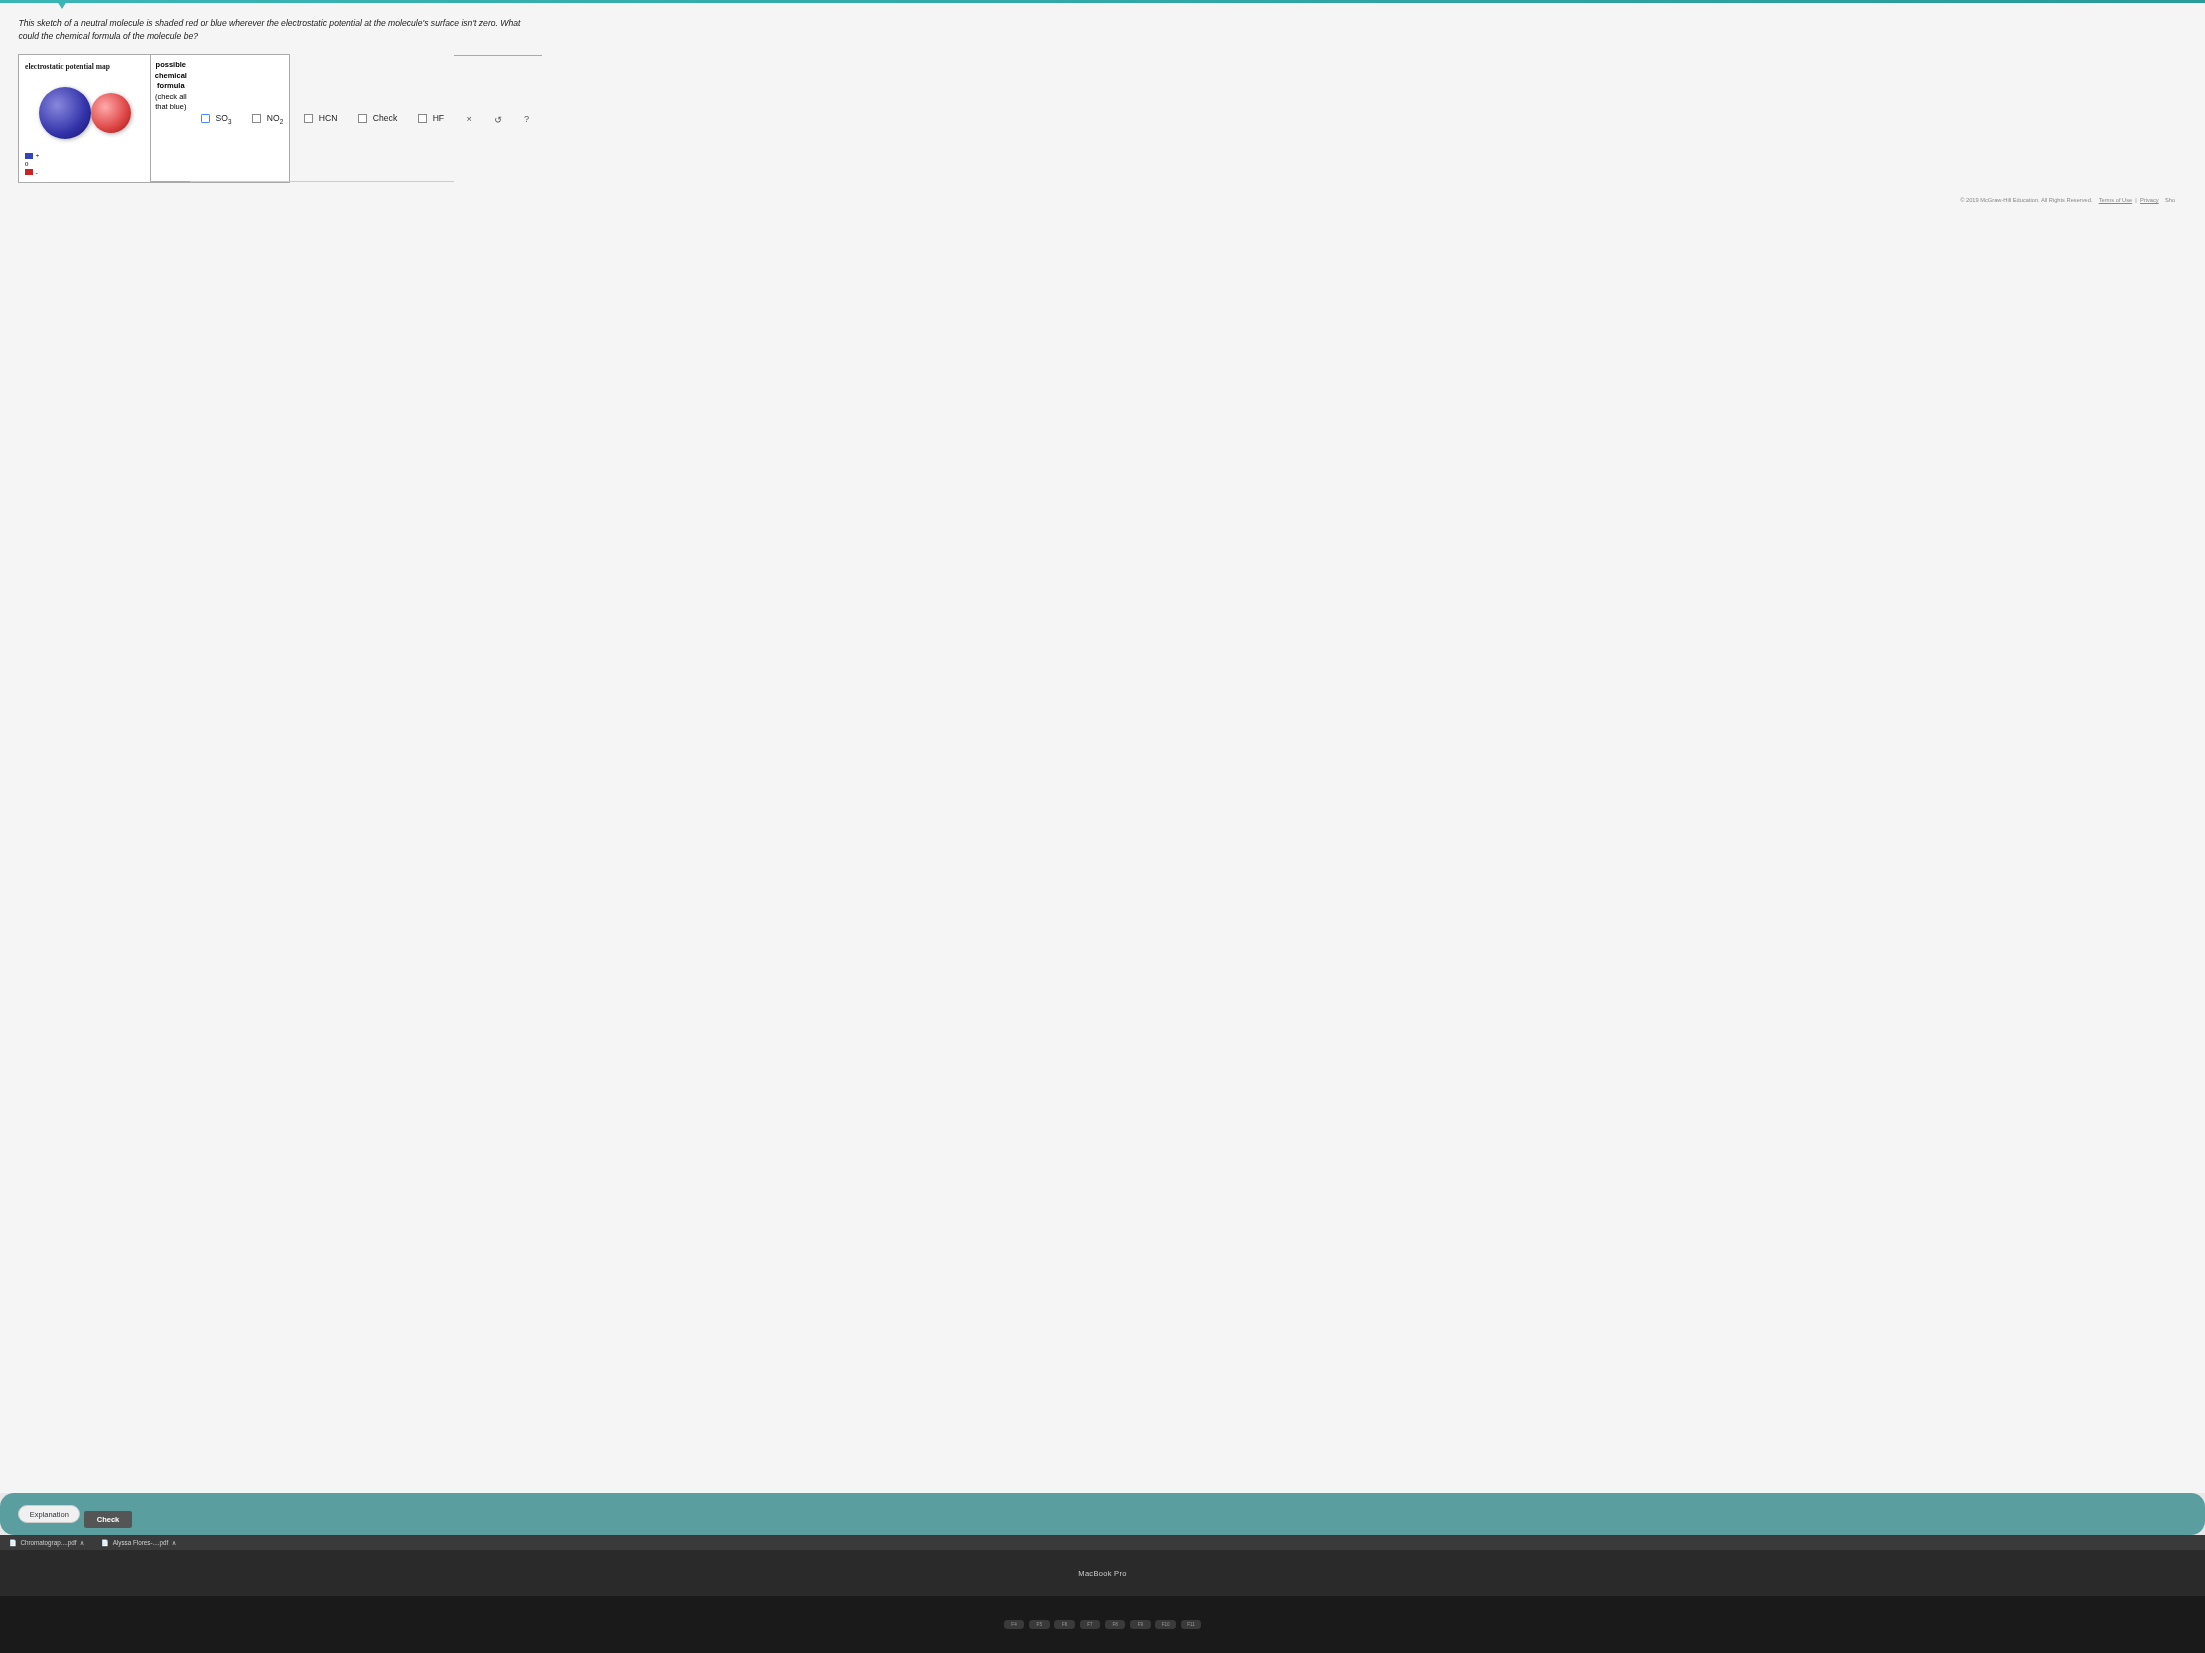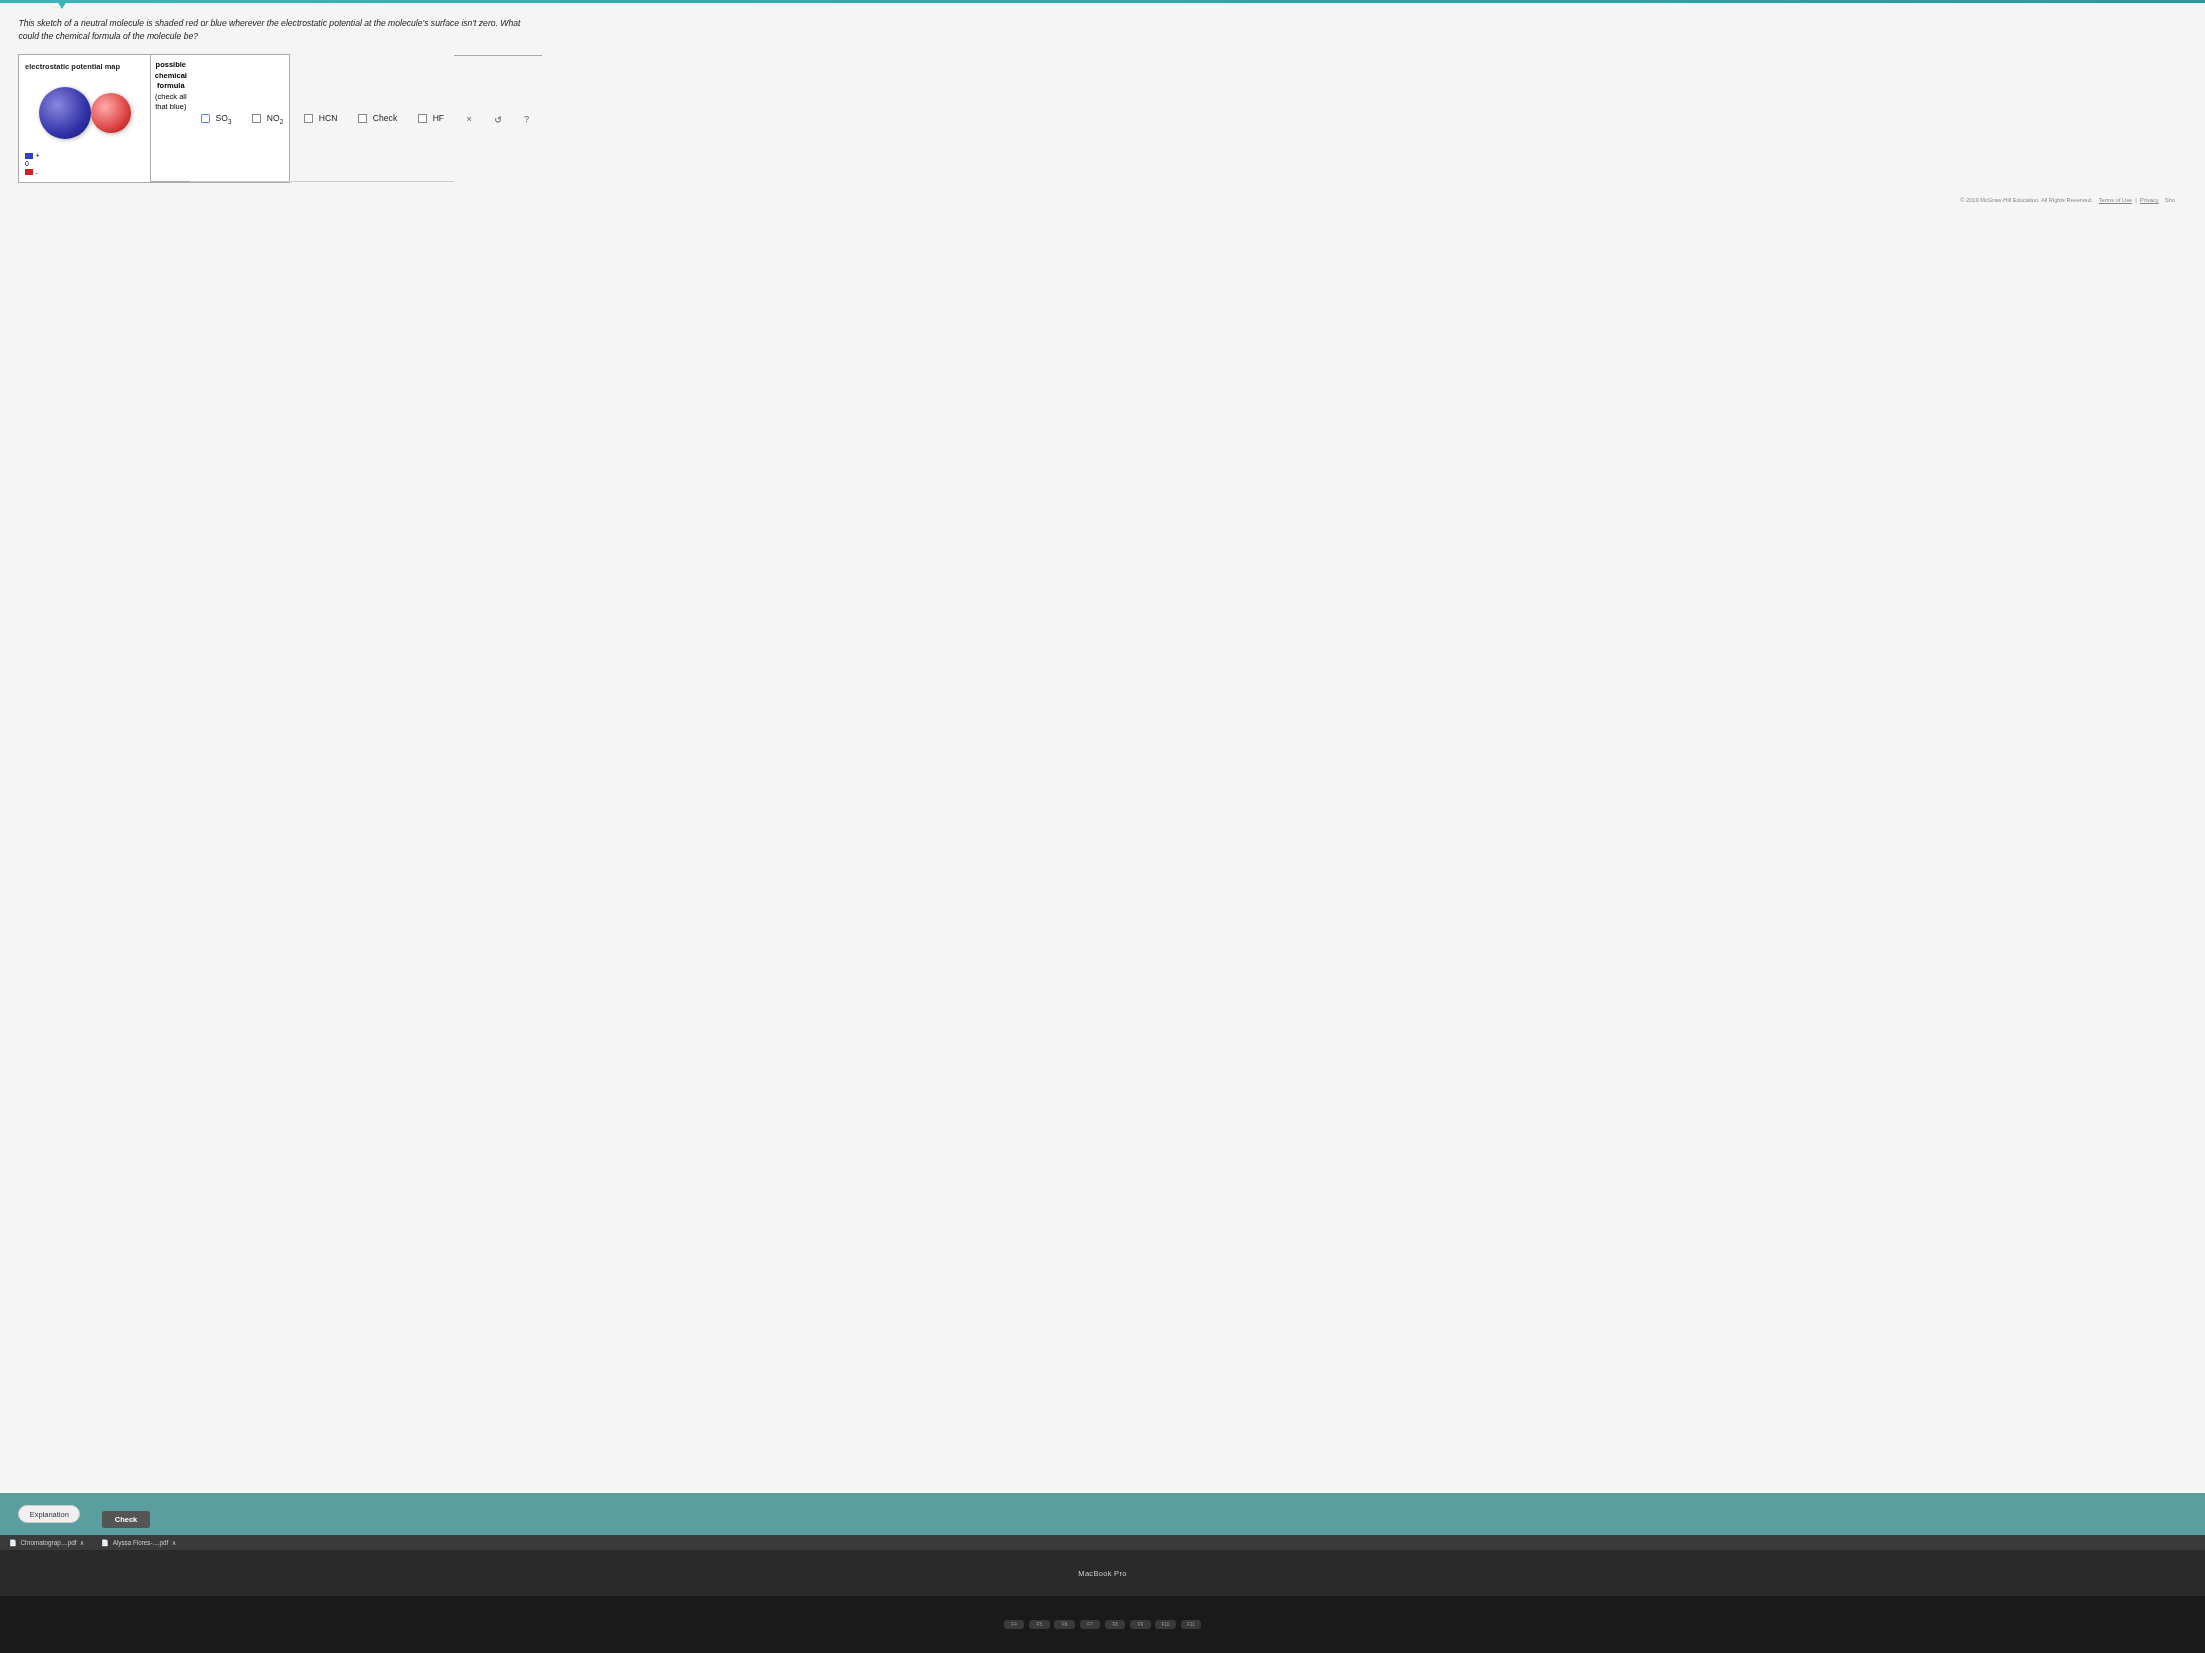--- a/index.html
+++ b/index.html
@@ -49,20 +49,21 @@
     }
 
     
     .left-col {
       width: 132px;
       border-right: 0.9px solid #aaa;
       padding: 6.9px 5.7px 6.9px 5.7px;
       display: flex;
       flex-direction: column;
       align-items: flex-start;
+      font-family: Liberation Serif, serif;
     }
 
     .left-col-header {
       font-weight: bold;
       font-size: 7.5px;
       color: #222;
       margin-bottom: 6.9px;
     }
 
     .molecule-image {
@@ -217,21 +218,22 @@
       text-decoration: underline;
       cursor: pointer;
     }
 
     
     .bottom-action-bar {
       background: #5a9ea0;
       padding: 6.9px 18.4px;
       display: flex;
       align-items: center;
-      gap: 22px;
+      gap: 4px;
+      border-radius: 14px;
     }
 
     .explanation-btn {
       background: #f0f0f0;
       border: 0.6px solid #ccc;
       border-radius: 11.5px;
       padding: 3.4px 10.3px;
       font-size: 7.5px;
       cursor: pointer;
       color: #333;

